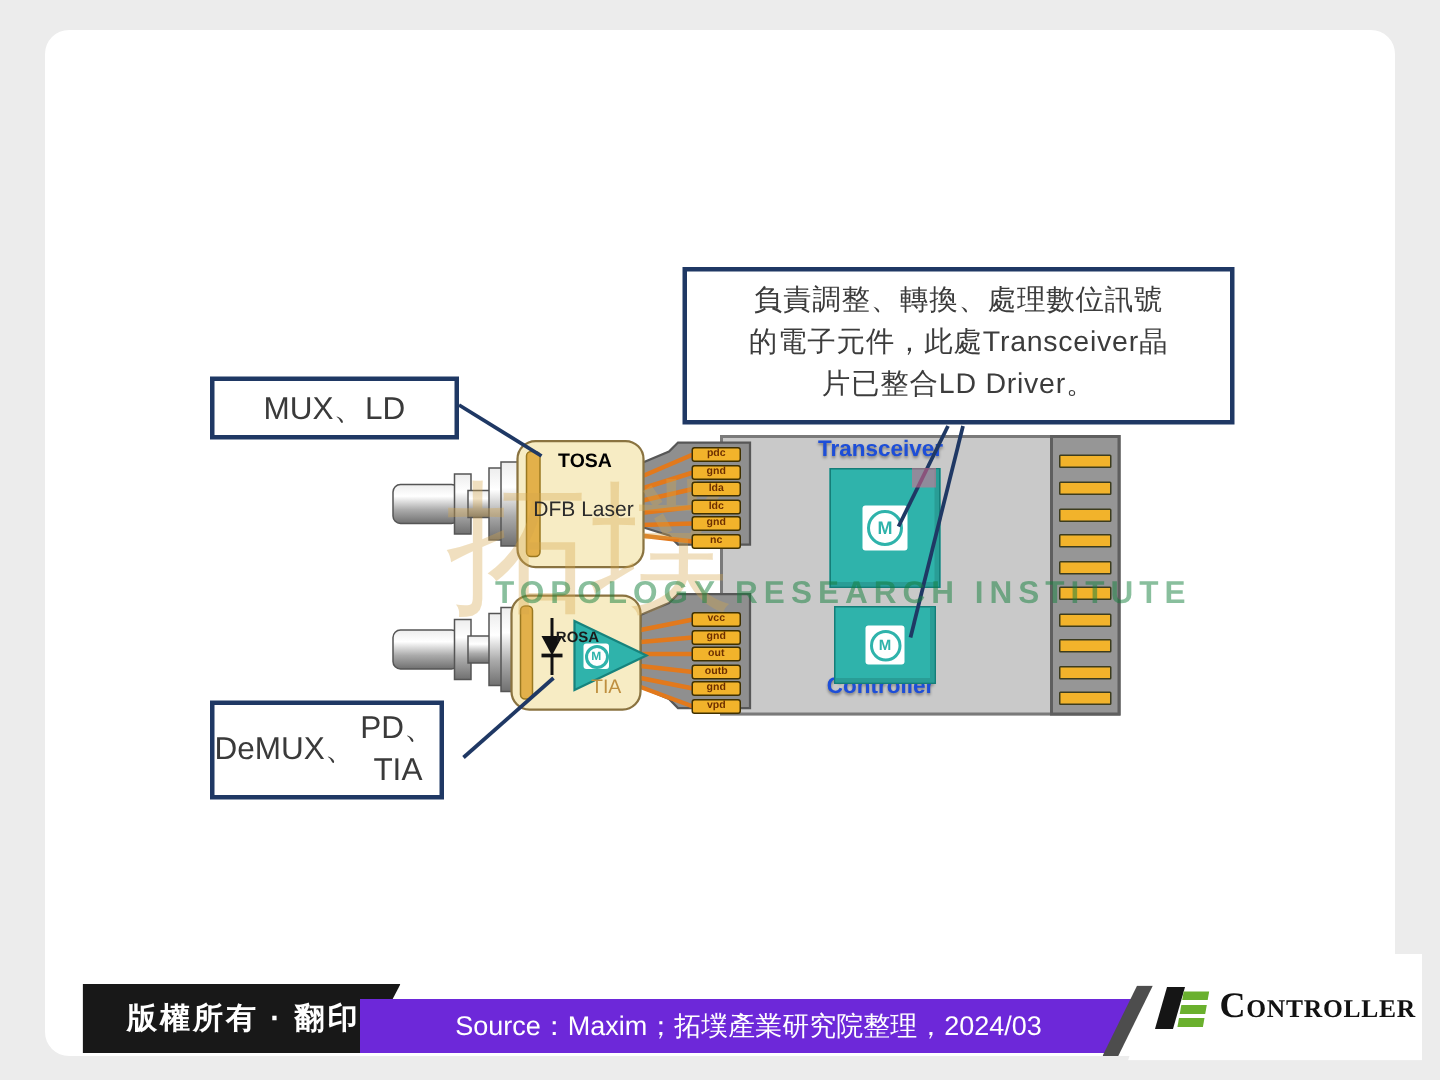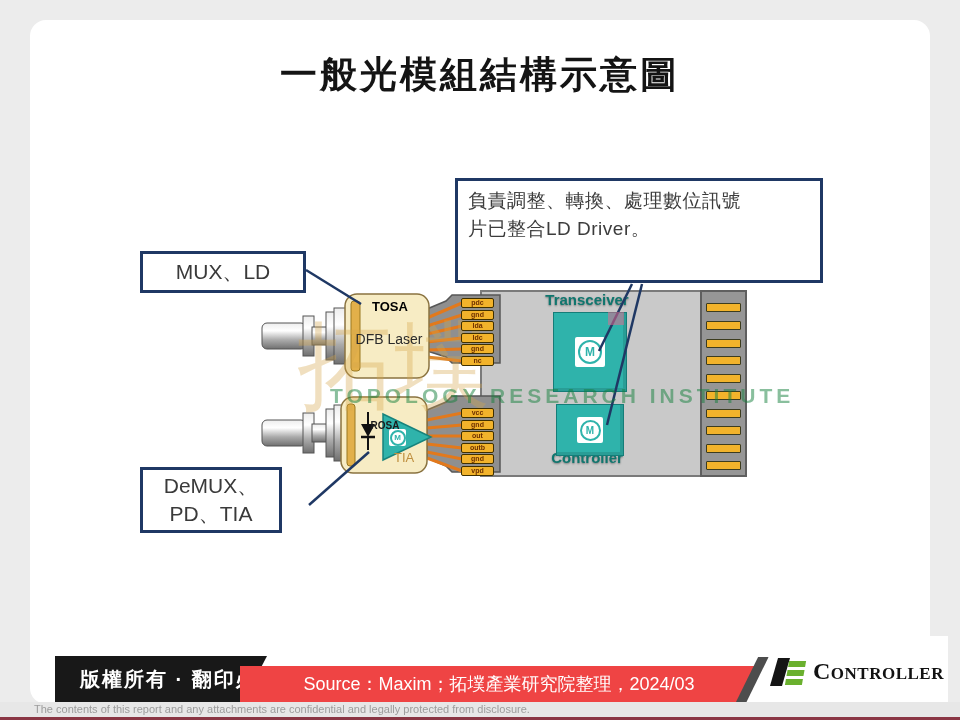--- a/index.html
+++ b/index.html
@@ -1,33 +1,33 @@
 <!DOCTYPE html>
 <html><head>
 <meta charset="utf-8">
 <style>
   html,body{margin:0;padding:0;}
   .canvas{position:relative;width:960px;height:720px;background:#ececec;overflow:hidden;
           font-family:"Liberation Sans","DejaVu Sans",sans-serif;}
-  .abs{position:absolute;}
+  .abs{position:absolute;text-align:center;}
 
   .card{left:30px;top:20px;width:900px;height:684px;background:#ffffff;border-radius:16px;}
 
   .title{top:50px;left:0;width:960px;text-align:center;
          font-family:"Liberation Serif","DejaVu Serif",serif;
          font-size:37px;font-weight:bold;color:#141414;letter-spacing:3px;}
 
   
   .pcb{left:480px;top:290px;width:267px;height:187px;background:#c9c9c9;
        border:2px solid #7a7a7a;box-sizing:border-box;}
   .pcb-edge{left:700px;top:290px;width:47px;height:187px;background:#969696;
        border:2px solid #5f5f5f;box-sizing:border-box;}
   .finger{position:absolute;left:706px;width:35px;height:9px;background:#f2b32b;
        border:1px solid #3c3c1e;border-radius:1px;box-sizing:border-box;}
-  .pcb-label{width:150px;text-align:center;color:#0f766e;font-weight:bold;font-size:15px;
+  .pcb-label{width:150px;text-align:center;color:#1d4ed8;font-weight:bold;font-size:15px;
        text-shadow:0 1px 2px rgba(0,0,0,0.4);}
   .chip{background:#2fb3ab;border:1px solid #157d78;box-shadow:inset -3px -3px 0 rgba(0,0,0,0.12);
        display:flex;align-items:center;justify-content:center;}
   .chip1{left:553px;top:312px;width:72px;height:78px;}
   .chip2{left:556px;top:404px;width:66px;height:50px;}
   .mlogo{background:#ffffff;display:flex;align-items:center;justify-content:center;border-radius:2px;}
   .mlogo .circ{border:2px solid #2fb3ab;border-radius:50%;color:#2fb3ab;font-weight:bold;
        display:flex;align-items:center;justify-content:center;}
   .m-lg{width:30px;height:30px;} .m-lg .circ{width:20px;height:20px;font-size:12px;}
   .m-md{width:26px;height:26px;} .m-md .circ{width:17px;height:17px;font-size:10px;}
@@ -43,35 +43,35 @@
   .tosa-sub{left:350px;top:331px;width:78px;text-align:center;font-size:14px;color:#2b2b2b;}
   .rosa-name{left:350px;top:420px;width:70px;text-align:center;font-size:10px;font-weight:bold;color:#1b1b1b;}
   .tia-label{left:394px;top:450px;font-size:13px;font-weight:normal;color:#bf8f3f;}
 
   
   .callout{left:455px;top:178px;width:368px;height:105px;border:3px solid #1f3864;background:#ffffff;
        box-sizing:border-box;padding:6px 10px;font-size:19px;line-height:1.47;color:#3c3c3c;letter-spacing:0.5px;}
   .lblbox{border:3px solid #1f3864;background:#ffffff;box-sizing:border-box;color:#3a3a3a;
        display:flex;align-items:center;justify-content:center;font-size:21px;}
   .mux{left:140px;top:251px;width:166px;height:42px;}
-  .demux{left:140px;top:467px;width:142px;height:66px;flex-direction:column;line-height:1.35;}
+  .demux{left:140px;top:467px;width:156px;height:66px;line-height:1.35;}
 
   
   .wm{pointer-events:none;}
   .wm-cjk{left:298px;top:318px;font-size:96px;font-weight:normal;color:#d6a64a;opacity:0.35;line-height:1;}
   .wm-latin{left:470px;top:288px;font-size:118px;font-weight:bold;font-style:italic;color:#ffffff;opacity:0.45;line-height:1;letter-spacing:-4px;}
   .wm-sub{left:302px;top:384px;font-size:21px;font-weight:bold;letter-spacing:4px;color:#15803d;opacity:0.5;white-space:nowrap;margin-left:28px;}
   .wm-pink{left:608px;top:312px;width:16px;height:13px;background:#e06a8e;opacity:0.55;}
 
   
   .f-black{left:55px;top:656px;width:212px;height:46px;background:#181818;
        clip-path:polygon(0 0,100% 0,calc(100% - 24px) 100%,0 100%);
        color:#ffffff;font-size:20px;font-weight:bold;letter-spacing:2px;line-height:46px;
        padding-left:25px;box-sizing:border-box;}
-  .f-gray{left:240px;top:666px;width:518px;height:36px;background:#ef4444;
+  .f-gray{left:240px;top:666px;width:518px;height:36px;background:#6d28d9;
        clip-path:polygon(0 0,100% 0,calc(100% - 20px) 100%,0 100%);
        color:#ffffff;font-size:18px;text-align:center;line-height:36px;}
   .f-slash{left:735px;top:657px;width:42px;height:47px;background:#4d4d4d;
        clip-path:polygon(55% 0,80% 0,25% 100%,0 100%);}
   .f-plate{left:752px;top:636px;width:196px;height:71px;background:#ffffff;
        clip-path:polygon(24px 0,100% 0,100% 100%,0 100%);
        display:flex;align-items:center;justify-content:center;gap:7px;padding-left:16px;box-sizing:border-box;}
   .tf-icon{position:relative;width:34px;height:30px;flex:0 0 auto;}
   .tf-black{position:absolute;left:2px;top:1px;width:12px;height:28px;background:#151515;transform:skewX(-16deg);}
   .tf-green{position:absolute;left:15px;top:4px;width:17px;height:24px;transform:skewX(-10deg);
@@ -84,21 +84,20 @@
 
   svg.overlay{position:absolute;left:0;top:0;pointer-events:none;}
 </style>
 </head>
 <body>
 
 <div class="canvas">
 
   <div class="abs card"></div>
 
-  <div class="abs title">一般光模組結構示意圖</div>
 
   <div class="abs pcb"></div>
   <div class="abs pcb-edge"></div>
   <div class="finger" style="top:303px"></div>
   <div class="finger" style="top:321px"></div>
   <div class="finger" style="top:339px"></div>
   <div class="finger" style="top:356px"></div>
   <div class="finger" style="top:374px"></div>
   <div class="finger" style="top:391px"></div>
   <div class="finger" style="top:409px"></div>
@@ -216,28 +215,28 @@
 
   <div class="abs lblbox mux">
     <span>MUX、LD</span>
   </div>
   <div class="abs lblbox demux">
     <span>DeMUX、</span>
     <span>PD、TIA</span>
   </div>
   <div class="abs callout">
     <div>負責調整、轉換、處理數位訊號</div>
+    <div>的電子元件，此處Transceiver晶</div>
     <div>片已整合LD Driver。</div>
   </div>
 
   <div class="abs f-black">版權所有 · 翻印必究</div>
   <div class="abs f-gray">Source：Maxim；拓墣產業研究院整理，2024/03</div>
   <div class="abs f-slash"></div>
   <div class="abs f-plate">
     <div class="tf-icon">
       <div class="tf-black"></div>
       <div class="tf-green"></div>
     </div>
     <div class="tf-text">Controller</div>
   </div>
-  <div class="abs f-strip">The contents of this report and any attachments are confidential and legally protected from disclosure.</div>
 
 </div>
 
 </body></html>

